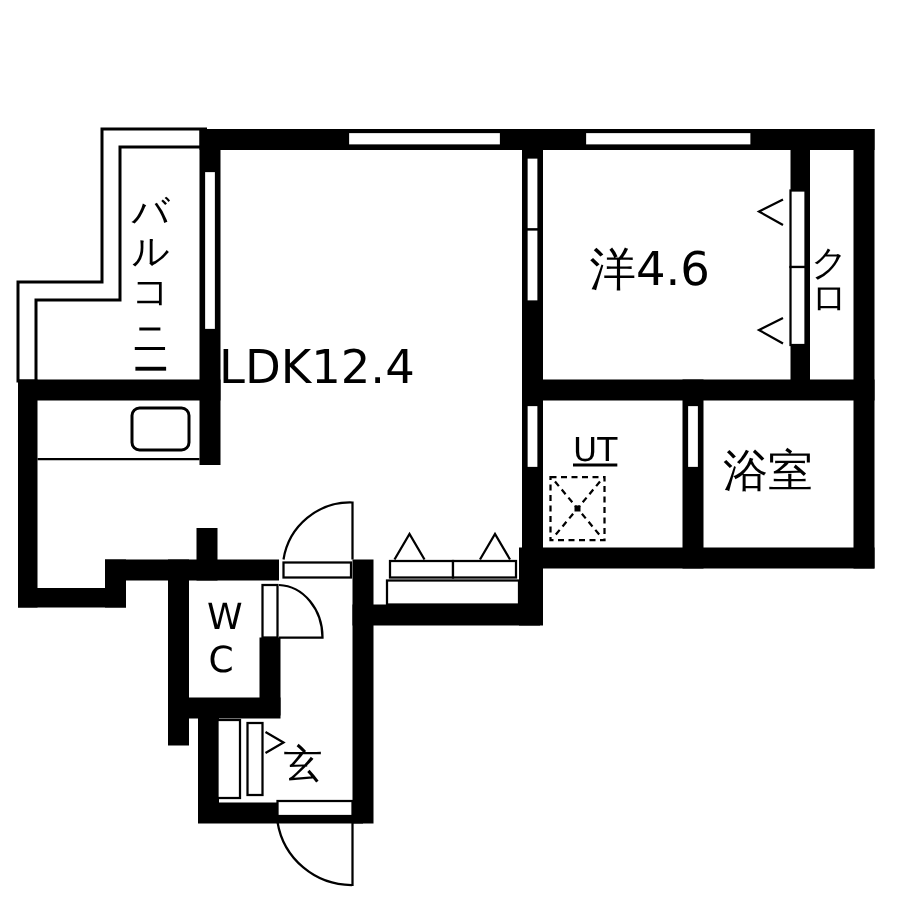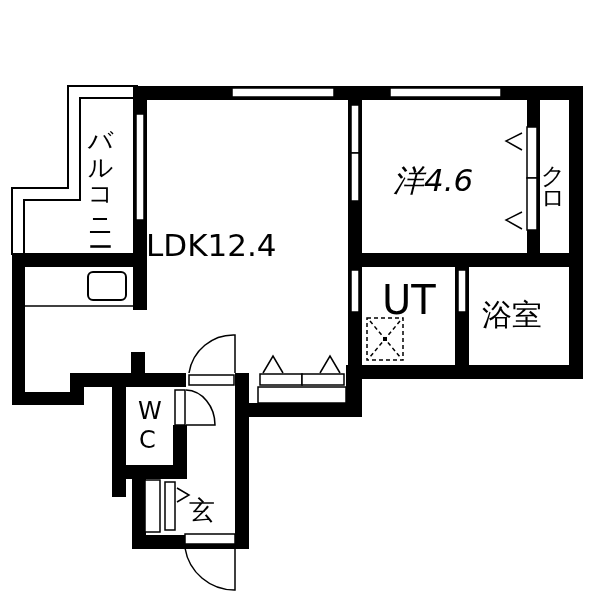--- a/index.html
+++ b/index.html
@@ -101,19 +101,19 @@
   <g fill="none" stroke="#000" stroke-width="1.5" stroke-dasharray="4,3">
     <rect x="367" y="318" width="36" height="42"></rect>
     <line x1="370" y1="321" x2="400" y2="357"></line>
     <line x1="400" y1="321" x2="370" y2="357"></line>
   </g>
   <rect x="383" y="337" width="4" height="4" fill="#000"></rect>
 </svg>
 
 <div class="lbl" style="left:88px;top:112px;font-size:25px;writing-mode:vertical-rl;letter-spacing:2px;">バルコニー</div>
 <div class="lbl" style="left:146px;top:230px;font-size:31px;">LDK12.4</div>
-<div class="lbl" style="left:393px;top:165px;font-size:31px;font-style:italic;">洋4.6</div>
+<div class="lbl" style="left:393px;top:165px;font-size:31px;">洋4.6</div>
 <div class="lbl" style="left:541px;top:148px;font-size:24px;writing-mode:vertical-rl;">クロ</div>
-<div class="lbl" style="left:382px;top:280px;font-size:40px;">UT</div>
+<div class="lbl" style="left:382px;top:290px;font-size:22px;text-decoration:underline;">UT</div>
 <div class="lbl" style="left:482px;top:300px;font-size:30px;">浴室</div>
 <div class="lbl" style="left:138px;top:399px;font-size:24px;">W</div>
 <div class="lbl" style="left:139px;top:428px;font-size:24px;">C</div>
 <div class="lbl" style="left:189px;top:497px;font-size:26px;">玄</div>
 
 </body></html>

